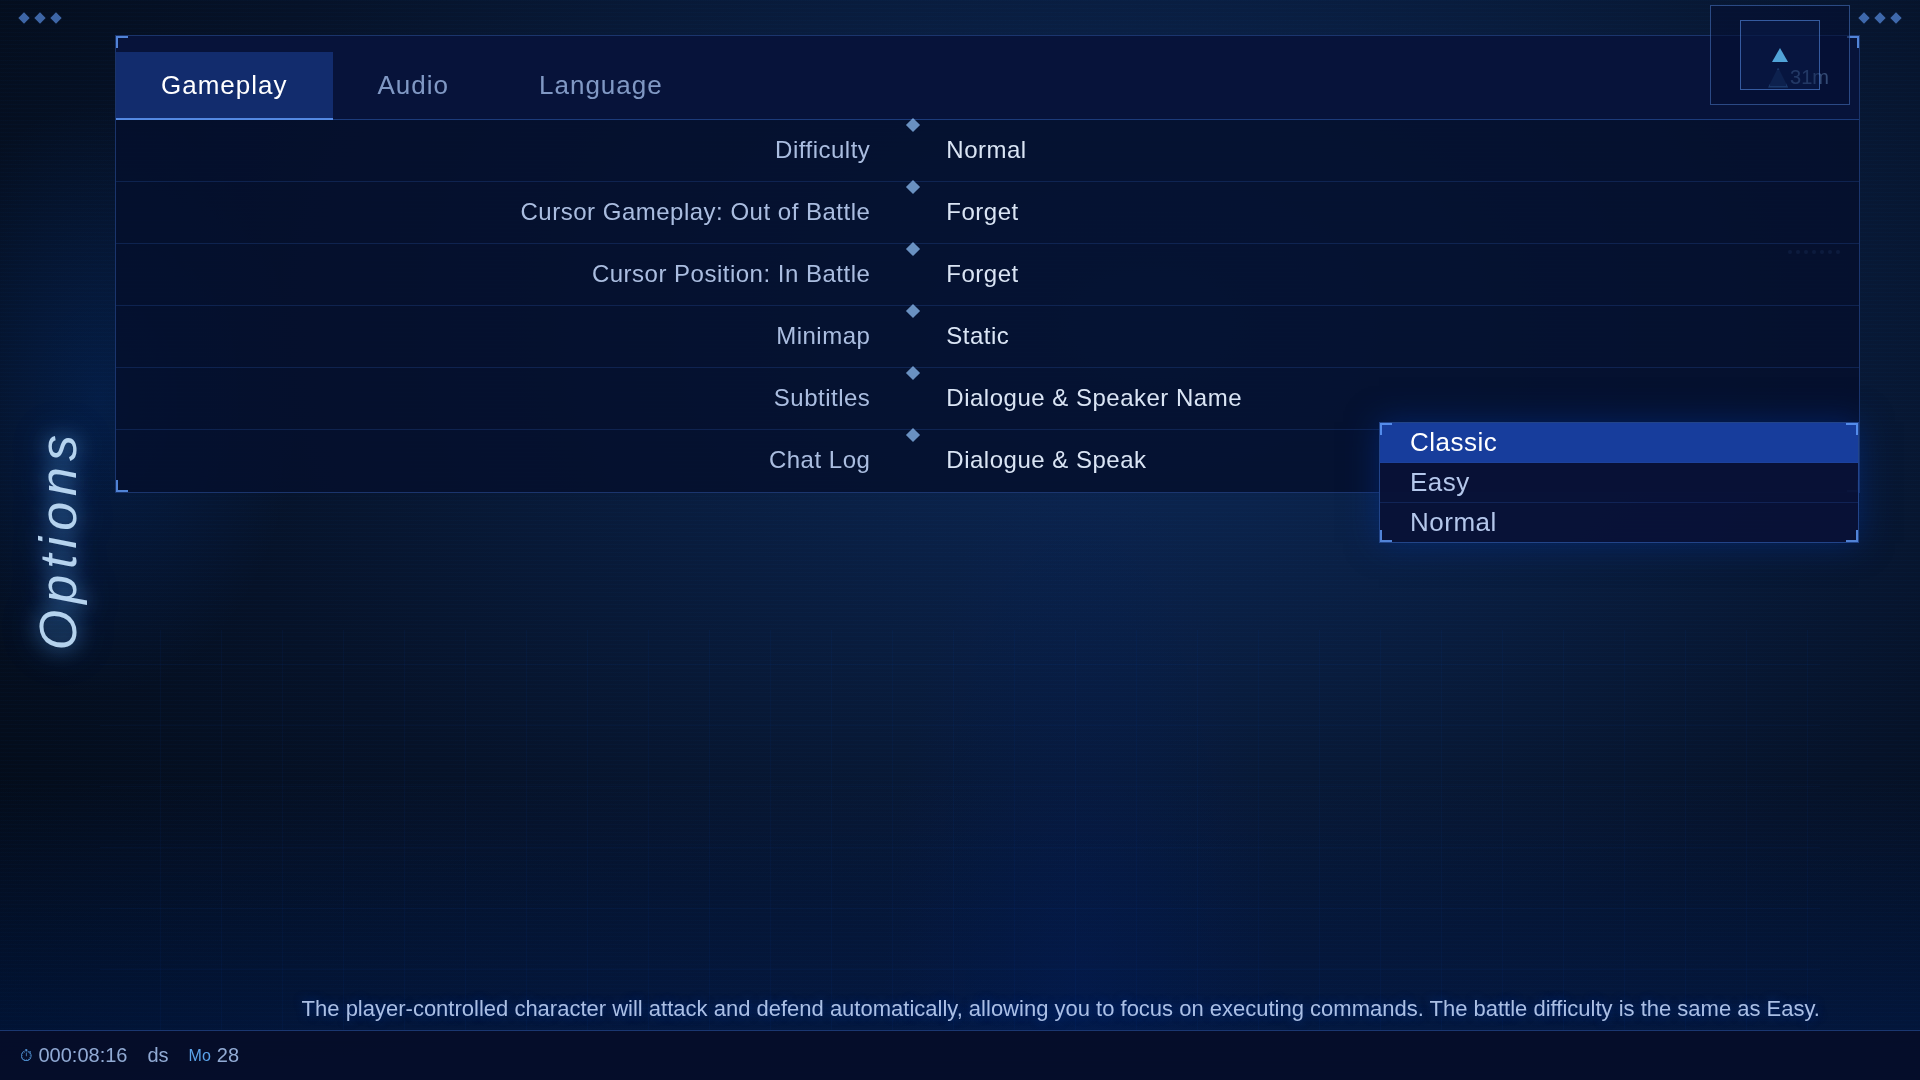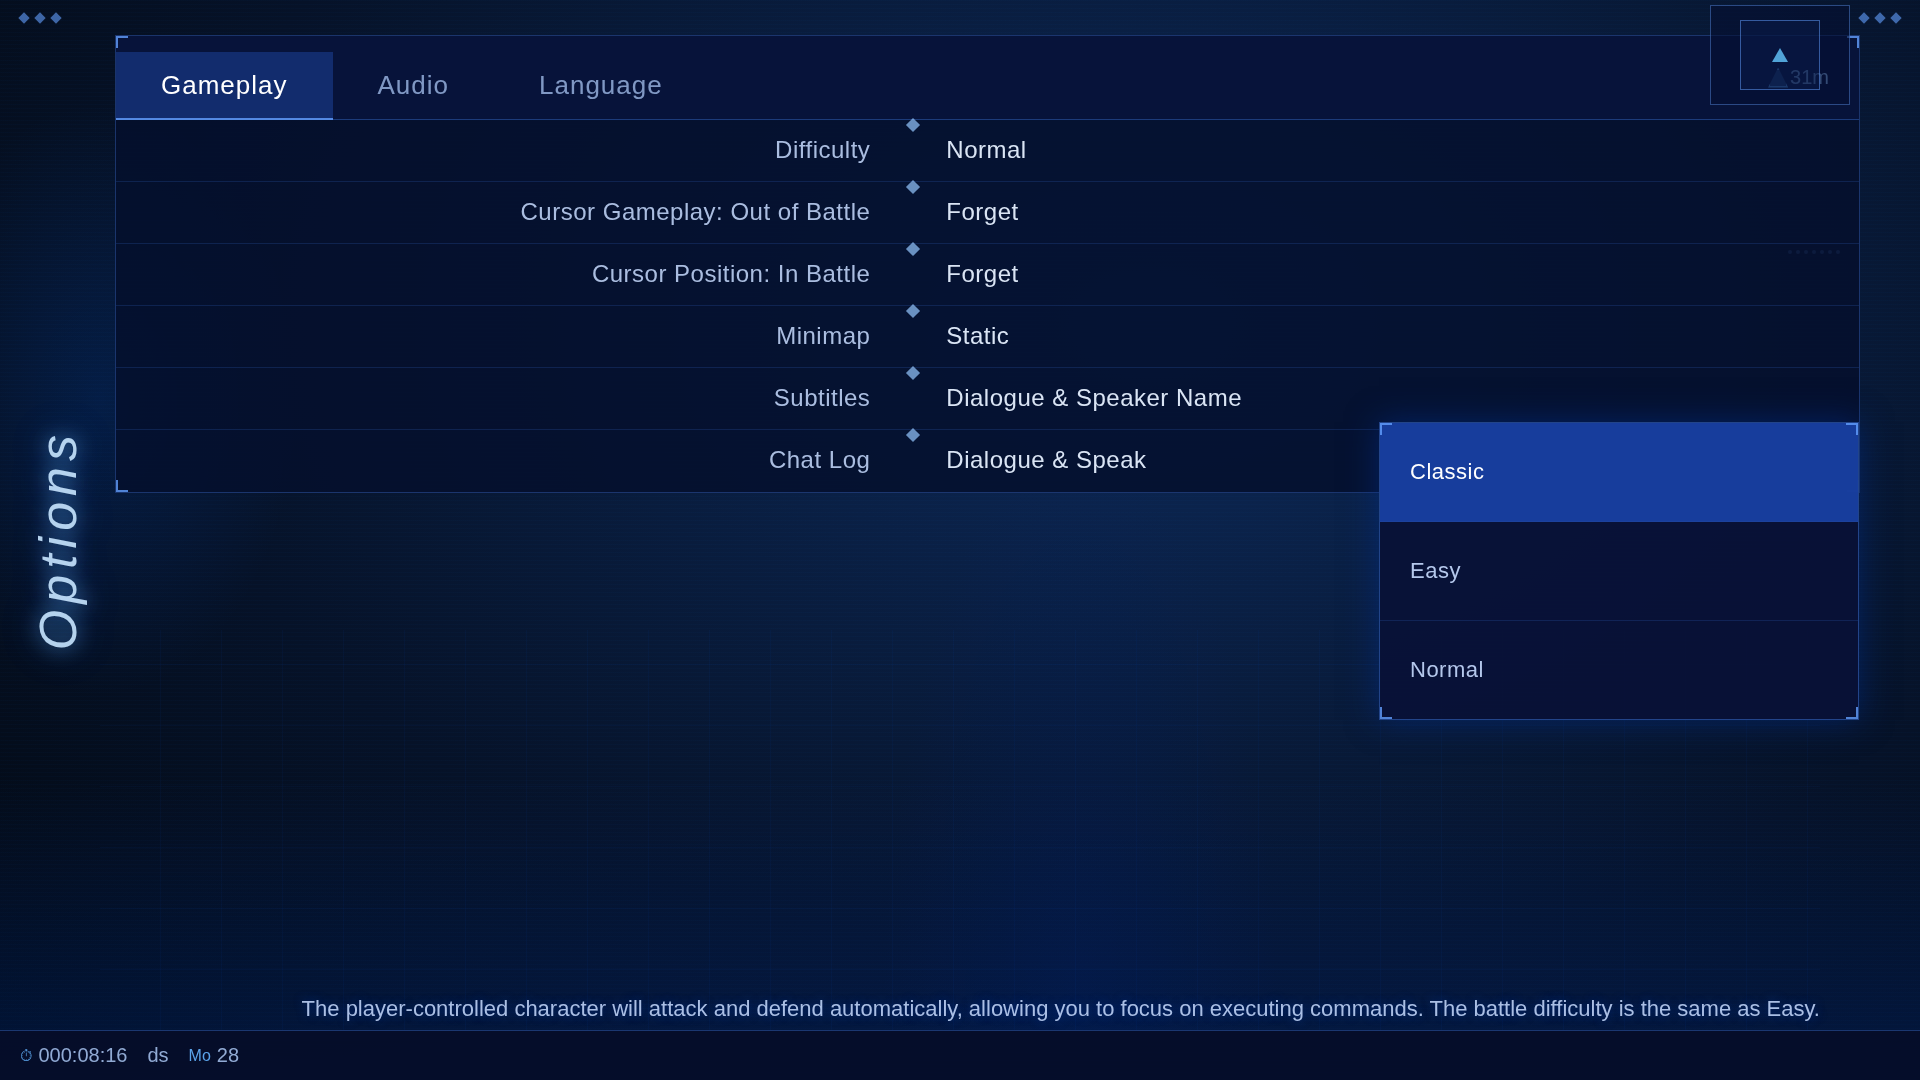--- a/index.html
+++ b/index.html
@@ -184,22 +184,22 @@
       right: 0;
       top: -8px;
       width: 480px;
       background: rgba(8, 18, 55, 0.97);
       border: 1px solid rgba(60,120,220,0.5);
       z-index: 20;
       box-shadow: 0 0 30px rgba(0,50,150,0.5);
     }
 
     .dropdown-item {
-      padding: 36px 30px;
-      font-size: 22px;
+      padding: 4px 30px;
+      font-size: 26px;
       color: rgba(200,220,255,0.9);
       cursor: pointer;
       letter-spacing: 0.5px;
     }
 
     .dropdown-item.selected {
       background: rgba(30,80,200,0.7);
       color: #ffffff;
     }
 

